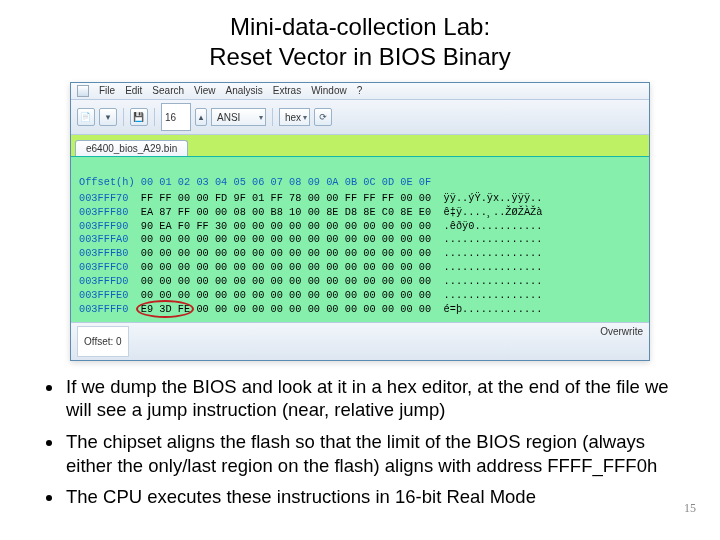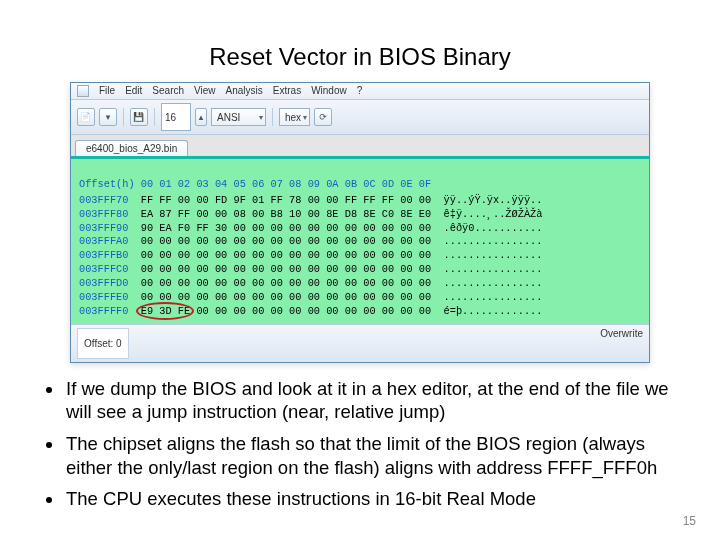--- a/index.html
+++ b/index.html
@@ -8,38 +8,38 @@
 .title { text-align: center; font-size: 24px; font-weight: 400; color: #000; line-height: 1.25; margin-bottom: 10px; }
 .hex-frame { width: 580px; margin: 0 auto 14px auto; border: 1px solid #5b8bb0; background: #fff; box-shadow: 0 2px 6px rgba(0,0,0,0.15); }
 .menubar { background: linear-gradient(#f7fafd,#e8eef6); border-bottom: 1px solid #b9cbe0; padding: 2px 6px; font-size: 10px; color: #333; display: flex; gap: 10px; align-items: flex-start; }
 .menubar .icon { width: 12px; height: 12px; background: linear-gradient(#fff,#d0e0f0); border: 1px solid #9ab; display: inline-block; }
 .toolbar { background: linear-gradient(#f2f6fb,#dde6f1); border-bottom: 1px solid #b9cbe0; padding: 3px 6px; display: flex; align-items: center; gap: 4px; font-size: 10px; }
 .tb-btn { width: 18px; height: 18px; border: 1px solid #9ab2c8; background: linear-gradient(#fff,#e2ecf5); border-radius: 2px; display: flex; align-items: center; justify-content: center; font-size: 9px; color: #456; }
 .tb-sep { width: 1px; height: 18px; background: #b9cbe0; margin: 0 2px; }
 .tb-field { border: 1px solid #9ab2c8; background: #fff; height: 28px; padding: 0 3px; display: flex; align-items: center; font-size: 10px; color: #333; }
 .tb-drop { border: 1px solid #9ab2c8; background: linear-gradient(#fff,#eaf1f8); height: 18px; padding: 0 14px 0 5px; display: flex; align-items: center; font-size: 10px; color: #333; position: relative; }
 .tb-drop::after { content: "▾"; position: absolute; right: 2px; font-size: 8px; color: #567; }
-.tab-bar { background: #e5e5e5; padding: 3px 4px 0 4px; border-bottom: 3px solid #14b8a6; }
+.tab-bar { background: #bef264; padding: 3px 4px 0 4px; border-bottom: 1px solid #14b8a6; }
 .tab { display: inline-block; background: linear-gradient(#fff,#f0f4fa); border: 1px solid #9ab2c8; border-bottom: none; padding: 2px 10px; font-size: 10px; color: #333; border-radius: 3px 3px 0 0; }
 .hex-body { background: #86efac; padding: 5px 8px; font-family: "Courier New", monospace; font-size: 10.3px; color: #000; line-height: 1.35; position: relative; white-space: pre; }
 .hex-header { color: #1060c0; margin-bottom: 2px; }
 .hex-row .addr { color: #1060c0; }
 .circle { position: absolute; border: 2px solid #c02020; border-radius: 50%; width: 58px; height: 18px; left: 65px; bottom: 4px; pointer-events: none; }
 .statusbar { background: linear-gradient(#f2f6fb,#dde6f1); border-top: 1px solid #b9cbe0; padding: 3px 6px; font-size: 10px; color: #333; display: flex; justify-content: space-between; }
 .status-left { border: 1px solid #c4d2e2; background: #fff; padding: 9px 6px; }
 .bullets { font-size: 18.5px; color: #000; line-height: 1.28; padding-left: 24px; }
 .bullets li { margin-bottom: 8px; padding-left: 2px; }
-.page-num { position: absolute; right: 24px; bottom: 12px; font-size: 12px; color: #888; }
+.page-num { position: absolute; right: 24px; bottom: 24px; font-size: 12px; color: #888; font-family: Liberation Serif, serif; }
 </style>
 </head>
 <body>
 
 <div class="slide">
   <div class="title">
-    <br>
+    <span>Mini-data-collection Lab:</span><br>
     <span>Reset Vector in BIOS Binary</span>
   </div>
 
   <div class="hex-frame">
     <div class="menubar">
       <span class="icon"></span>
       <span>File</span>
       <span>Edit</span>
       <span>Search</span>
       <span>View</span>

